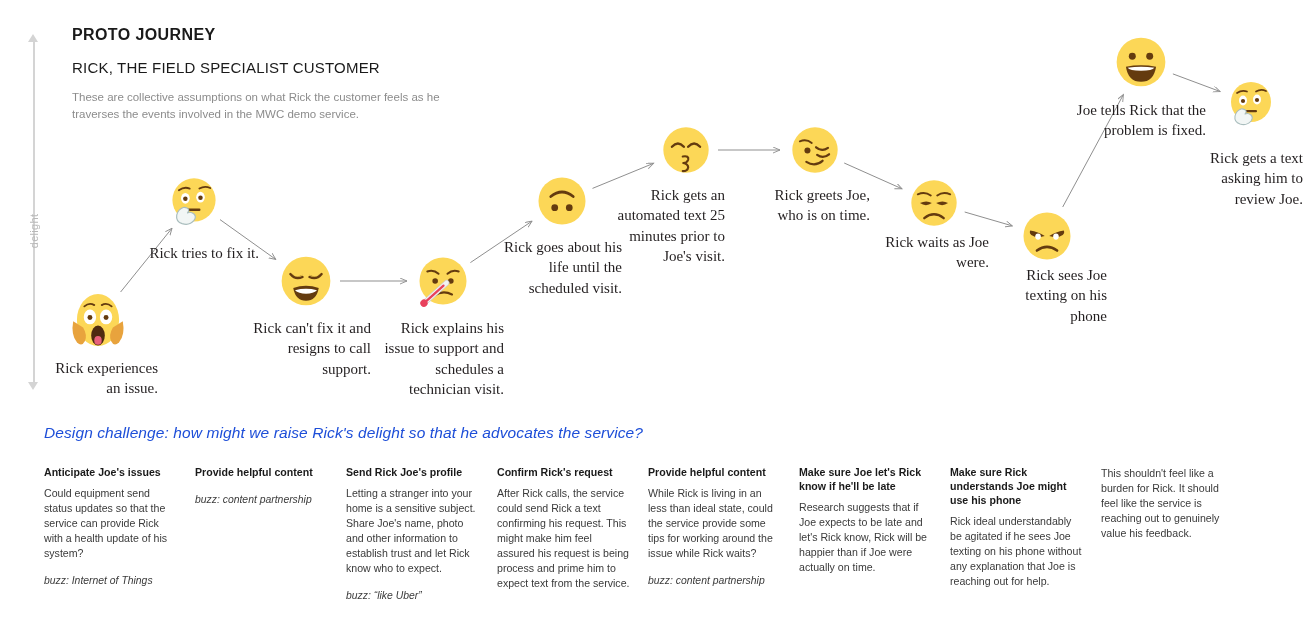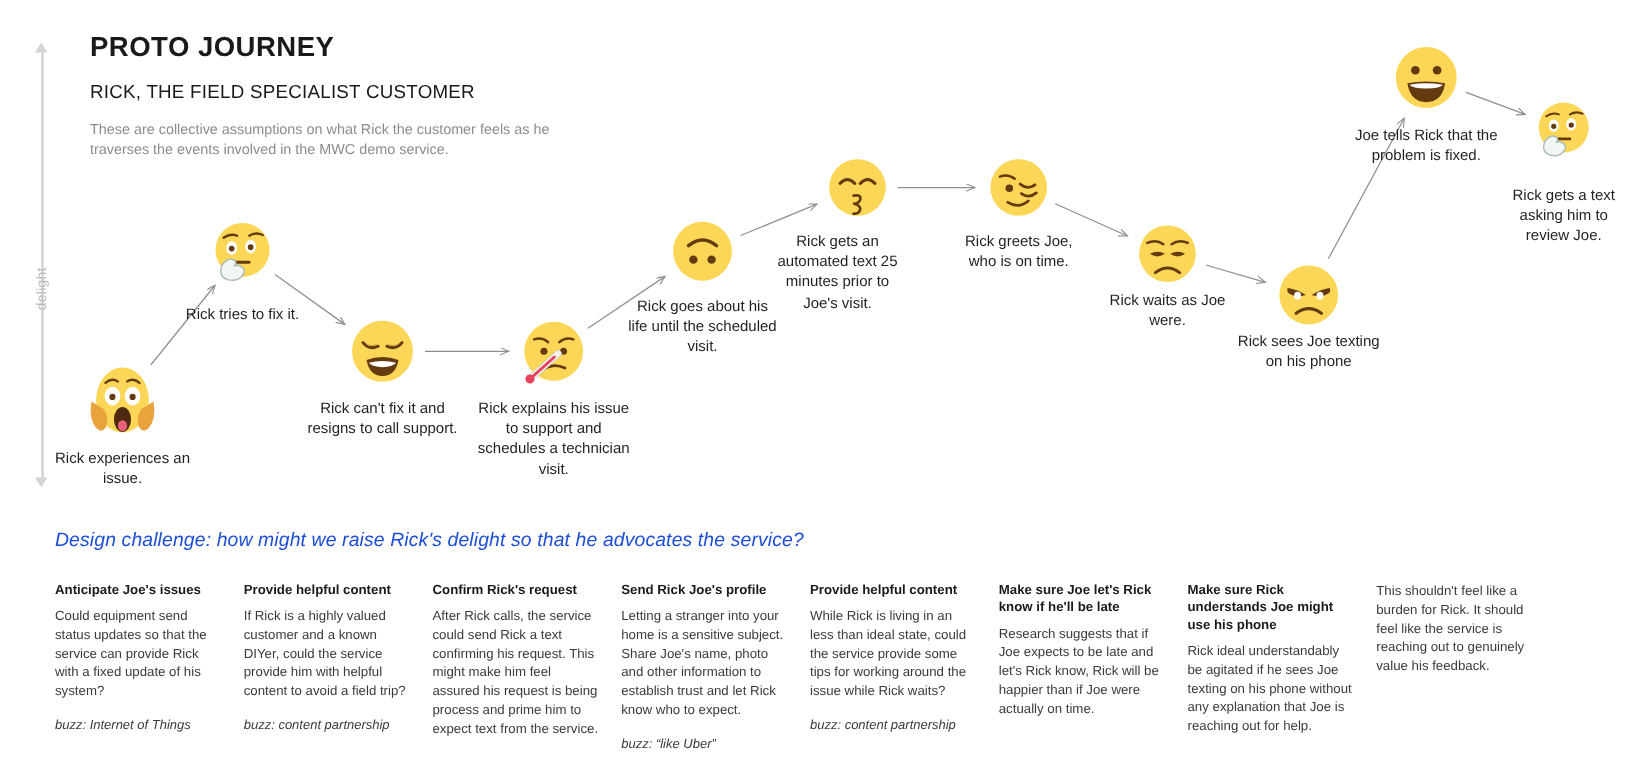--- a/index.html
+++ b/index.html
@@ -5,38 +5,38 @@
   html,body{margin:0;padding:0;}
   body{
     width:1310px;height:624px;background:#ffffff;
     font-family:"Liberation Sans","DejaVu Sans",sans-serif;
     color:#231f20;overflow:hidden;position:relative;
   }
   .stage{position:absolute;left:0;top:0;width:1310px;height:624px;}
 
   
   .hdr{position:absolute;left:72px;top:26px;}
-  .title{font-size:22px;font-weight:bold;letter-spacing:.4px;color:#1a1a1a;margin:0;line-height:1.1;}
+  .title{font-size:16px;font-weight:bold;letter-spacing:.4px;color:#1a1a1a;margin:0;line-height:1.1;}
   .subtitle{font-size:15px;font-weight:400;letter-spacing:.2px;color:#1a1a1a;margin:16px 0 0 0;line-height:1.1;}
   .blurb{font-size:11.5px;color:#8c8c8c;line-height:1.45;margin:13px 0 0 0;max-width:400px;}
 
   
   .axis{position:absolute;left:33px;top:42px;width:2px;height:340px;background:#d4d4d4;}
   .axis-ar{position:absolute;left:28px;width:0;height:0;border-left:5px solid transparent;border-right:5px solid transparent;}
   .axis-ar.up{top:34px;border-bottom:8px solid #d4d4d4;}
   .axis-ar.dn{top:382px;border-top:8px solid #d4d4d4;}
   .axis-lbl{position:absolute;left:-6px;top:225px;width:80px;text-align:center;
     font-size:11px;color:#b8b8b8;transform:rotate(-90deg);transform-origin:center;letter-spacing:.3px;}
 
   
   .svg-lines{position:absolute;left:0;top:0;width:1310px;height:420px;pointer-events:none;}
   .node{position:absolute;width:0;height:0;}
   .emoji{position:absolute;transform:translate(-50%,-50%);}
-  .ncap{position:absolute;transform:translateX(-50%);text-align:center;
-    font-size:12px;line-height:1.35;color:#231f20;}
+  .ncap{position:absolute;transform:translateX(-50%);text-align:right;
+    font-size:15px;line-height:1.35;color:#231f20;font-family:Liberation Serif, serif;}
 
   
   .challenge{position:absolute;left:44px;top:424px;font-size:15.5px;font-style:italic;
      color:#1d4ed8;letter-spacing:.1px;}
 
   
   .cols{position:absolute;left:44px;top:466px;width:1245px;display:flex;gap:0;}
   .col{width:133px;margin-right:18px;}
   .col:last-child{margin-right:0;}
   .col h4{margin:0 0 6px 0;font-size:10.6px;font-weight:bold;line-height:1.32;color:#1a1a1a;}
@@ -214,38 +214,37 @@
           </svg></div>
       </div>
       <div class="ncap" style="left: 1251px; top: 148px; width: 104px;">Rick gets a text asking him to review Joe.</div>
     </div>
 
   <div class="challenge">Design challenge: how might we raise Rick's delight so that he advocates the service?</div>
 
   <div class="cols" id="col-layer">
       <div class="col">
         <h4>Anticipate Joe's issues</h4>
-        <p>Could equipment send status updates so that the service can provide Rick with a fixed update of his system?</p>
+        <p>Could equipment send status updates so that the service can provide Rick with a health update of his system?</p>
         <p class="buzz">buzz: Internet of Things</p>
       </div>
       <div class="col">
         <h4>Provide helpful content</h4>
-        <p>If Rick is a highly valued customer and a known DIYer, could the service provide him with helpful content to avoid a field trip?</p>
         <p class="buzz">buzz: content partnership</p>
-      </div>
-      <div class="col">
-        <h4>Confirm Rick's request</h4>
-        <p>After Rick calls, the service could send Rick a text confirming his request. This might make him feel assured his request is being process and prime him to expect text from the service.</p>
       </div>
       <div class="col">
         <h4>Send Rick Joe's profile</h4>
         <p>Letting a stranger into your home is a sensitive subject. Share Joe's name, photo and other information to establish trust and let Rick know who to expect.</p>
         <p class="buzz">buzz: “like Uber”</p>
       </div>
       <div class="col">
+        <h4>Confirm Rick's request</h4>
+        <p>After Rick calls, the service could send Rick a text confirming his request. This might make him feel assured his request is being process and prime him to expect text from the service.</p>
+      </div>
+      <div class="col">
         <h4>Provide helpful content</h4>
         <p>While Rick is living in an less than ideal state, could the service provide some tips for working around the issue while Rick waits?</p>
         <p class="buzz">buzz: content partnership</p>
       </div>
       <div class="col">
         <h4>Make sure Joe let's Rick know if he'll be late</h4>
         <p>Research suggests that if Joe expects to be late and let's Rick know, Rick will be happier than if Joe were actually on time.</p>
       </div>
       <div class="col">
         <h4>Make sure Rick understands Joe might use his phone</h4>

